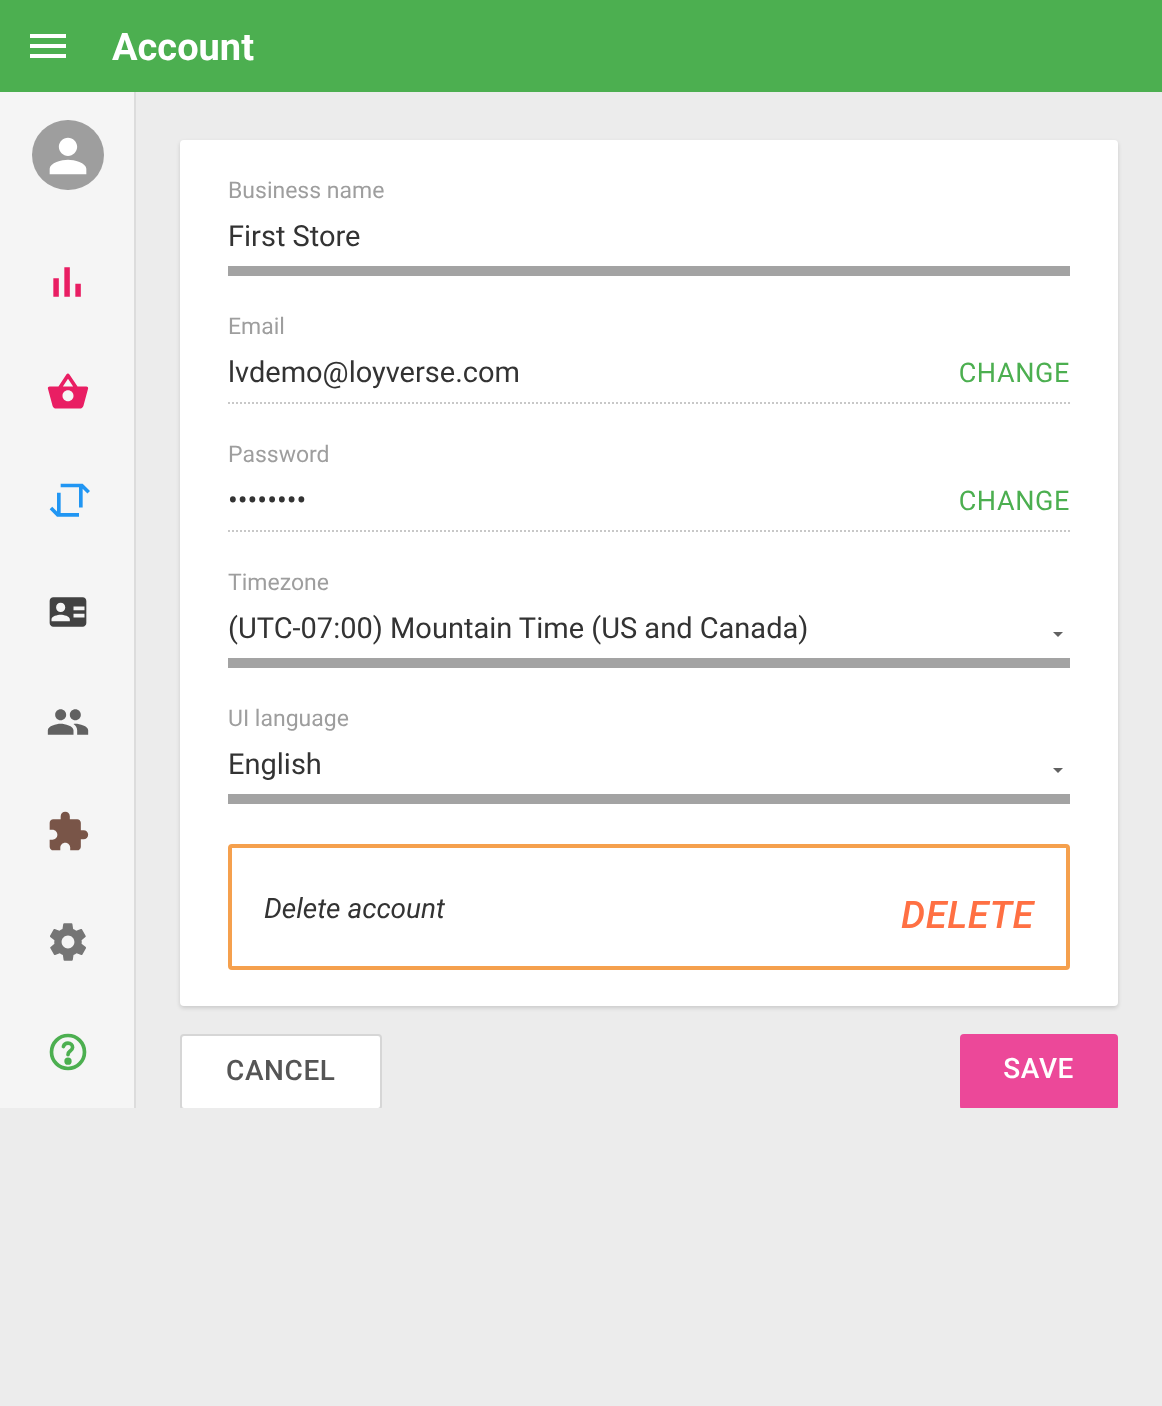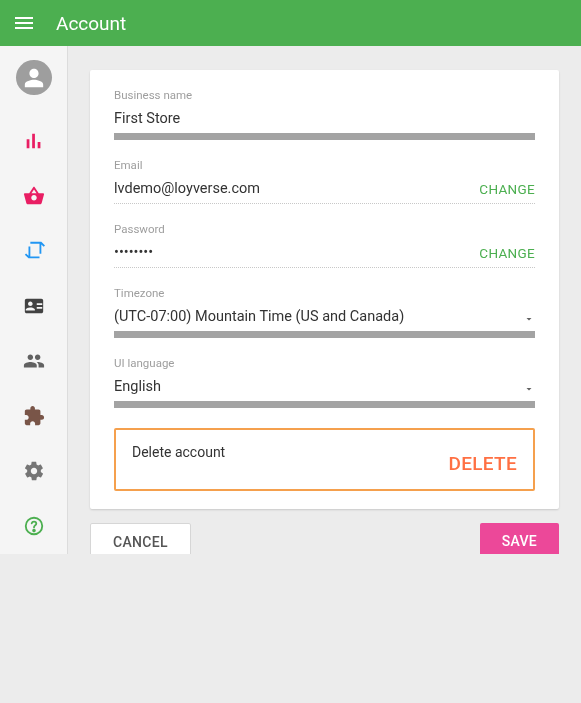--- a/index.html
+++ b/index.html
@@ -1,21 +1,21 @@
 <!DOCTYPE html>
 <html><head>
 <meta charset="utf-8">
 <style>
 * { box-sizing: border-box; margin: 0; padding: 0; font-family: Roboto, Arial, sans-serif; }
 body { background: #ececec; width: 581px; height: 703px; overflow: hidden; }
 
 .header { background: #4caf50; height: 46px; display: flex; align-items: center; padding: 0 12px; color: #fff; }
 .menu-icon { width: 24px; height: 24px; margin-right: 20px; }
 .menu-icon svg { fill: #fff; }
-.header-title { font-size: 19px; font-weight: 400; }
+.header-title { font-size: 19px; font-weight: 700; }
 
 .layout { display: flex; height: 508px; }
 
 .sidebar { width: 68px; background: #f5f5f5; border-right: 1px solid #dcdcdc; display: flex; flex-direction: column; align-items: center; }
 .avatar { width: 36px; height: 36px; border-radius: 50%; background: #9e9e9e; margin: 14px 0 18px; display:flex; align-items:center; justify-content:center;}
 .avatar svg { fill: #fff; width: 22px; height: 22px;}
 .side-item { width: 68px; height: 56px; display:flex; align-items:center; justify-content:center; cursor:pointer;}
 .side-item svg { width:22px; height:22px; fill:#7f7f7f; }
 .side-item.sales svg { fill:#e91e63; }
 .side-item.basket svg { fill:#e91e63; }
@@ -26,25 +26,25 @@
 .side-item.settings svg { fill:#757575; }
 .side-item.help svg { fill:#4caf50; stroke:#4caf50; }
 
 .main { flex: 1; padding: 24px 22px 20px 22px; overflow:auto;}
 .card { background:#fff; border-radius:2px; box-shadow: 0 1px 2px rgba(0,0,0,0.15); padding: 18px 24px 18px 24px;}
 .field { margin-bottom: 18px; }
 .field-label { font-size: 11.5px; color: #9e9e9e; margin-bottom: 6px; }
 .field-row { display:flex; align-items:center; border-bottom: 1px dotted #c8c8c8; padding-bottom: 4px;}
 .field-value { flex:1; font-size: 14.5px; color:#333; border:none; outline:none; background:transparent; padding: 2px 0;}
 .change-link { color:#4caf50; font-size:13.5px; font-weight:400; letter-spacing:.3px; cursor:pointer; text-transform:uppercase;}
-.field-solid .field-row { border-bottom: 7px solid #a3a3a3; }
+.field-solid .field-row { border-bottom: 5px solid #a3a3a3; }
 .select-row { position:relative; }
 .chevron { position:absolute; right:0; top:4px; }
 .chevron svg { width:12px; height:12px; fill:#616161;}
-.delete-box { border: 2px solid #f5a04d; border-radius:2px; padding: 14px 16px; display:flex; align-items:flex-start; margin-top: 20px;}
+.delete-box { border: 2px solid #f5a04d; border-radius:2px; padding: 14px 16px; display:flex; align-items:flex-end; margin-top: 20px; font-style: italic;}
 .delete-text { flex:1; padding-right: 12px;}
 .delete-title { font-size:14px; color:#333; margin-bottom:6px;}
 .delete-desc { font-size:13px; color:#9e9e9e; line-height:1.45;}
 .delete-btn { color:#ff7043; font-weight:500; font-size:19px; letter-spacing:.3px; cursor:pointer; padding-top: 8px;}
 .actions { display:flex; justify-content:space-between; margin-top:14px;}
 .btn { padding: 10px 22px; font-size:14px; font-weight:500; border-radius:2px; cursor:pointer; letter-spacing:.3px; text-transform:uppercase;}
 .btn-cancel { background:#fff; color:#555; border:1px solid #d6d6d6;}
 .btn-save { background:#ec4899; color:#fff; border:none;}
 </style>
 </head>

